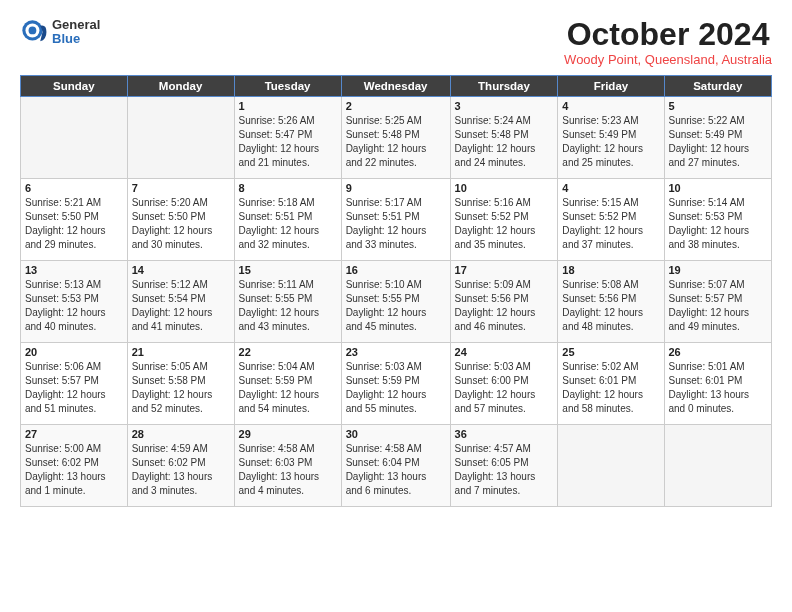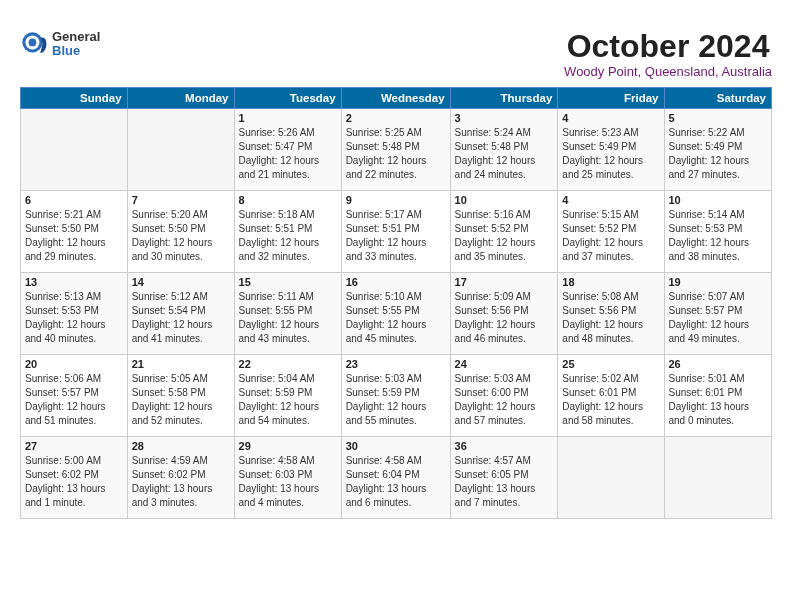--- a/index.html
+++ b/index.html
@@ -5,21 +5,21 @@
     * { box-sizing: border-box; margin: 0; padding: 0; }
     body {
       font-family: Arial, sans-serif;
       background: #fff;
       width: 792px;
       height: 612px;
       overflow: hidden;
     }
     .page {
       width: 792px;
-      padding: 30px 20px 10px 20px;
+      padding: 18px 20px 10px 20px;
     }
     .header {
       display: flex;
       justify-content: space-between;
       align-items: flex-start;
       margin-bottom: 8px;
     }
     .logo {
       display: flex;
       align-items: center;
@@ -43,36 +43,36 @@
       text-align: center;
     }
     .month-title {
       font-size: 32px;
       font-weight: bold;
       color: #222;
       line-height: 1;
     }
     .location {
       font-size: 13px;
-      color: #701a75;
+      color: #ef4444;
       margin-top: 2px;
     }
     .calendar {
       width: 100%;
       border-collapse: collapse;
       border: 1px solid #aaa;
     }
     .calendar th {
-      background: #0369a1;
+      background: #404040;
       color: #fff;
       font-size: 11.5px;
       font-weight: bold;
       padding: 4px 5px;
       border: 1px solid #5588cc;
-      text-align: right;
+      text-align: center;
       margin-left: 20px;
     }
     .calendar td {
       border: 1px solid #ccc;
       vertical-align: top;
       padding: 3px 4px;
       font-size: 9.5px;
       color: #222;
       height: 82px;
       width: 113px;

